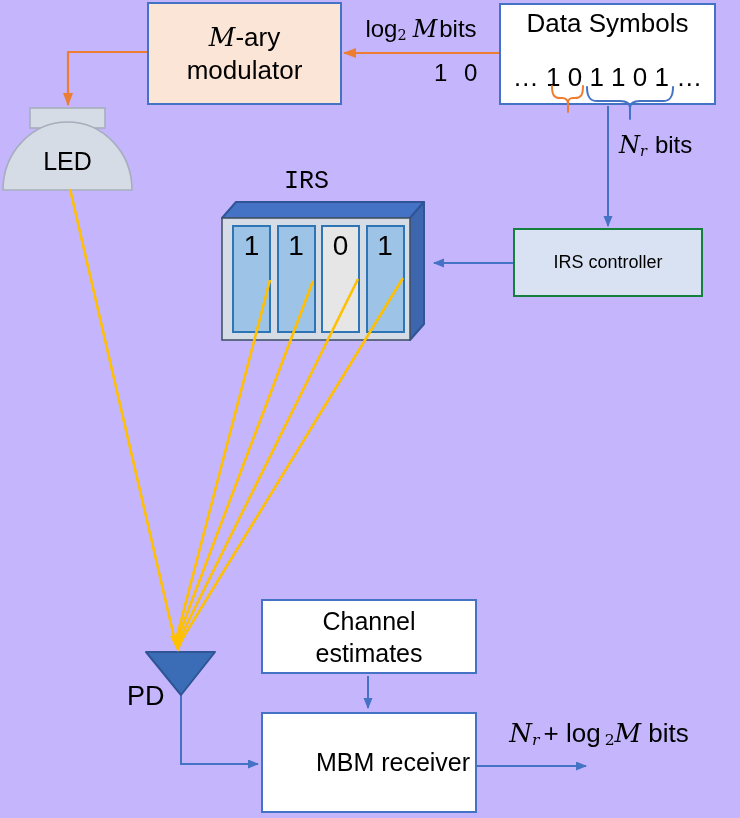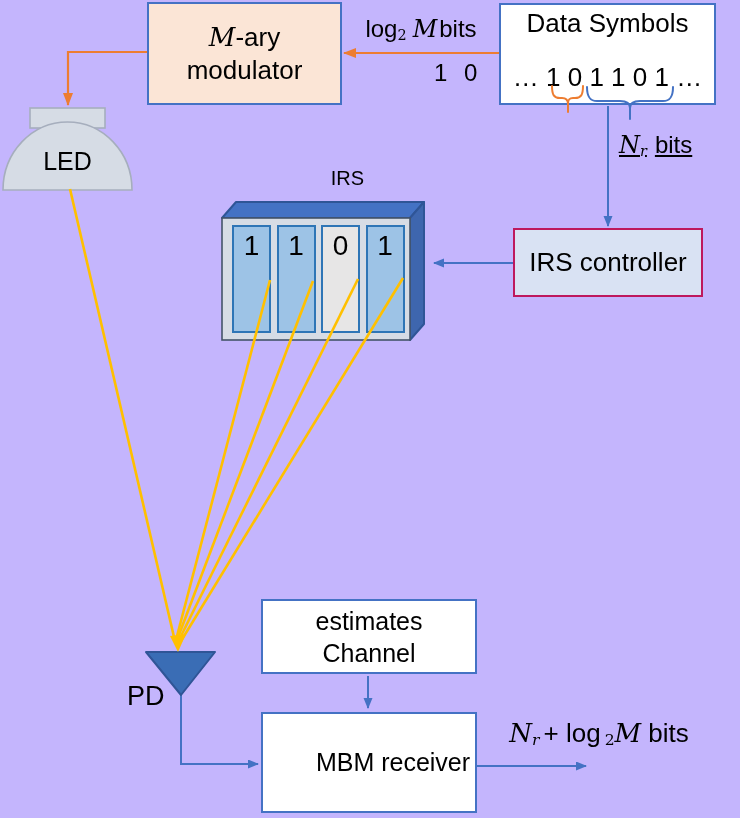--- a/index.html
+++ b/index.html
@@ -10,39 +10,39 @@
   .box{position:absolute;box-sizing:border-box;display:flex;flex-direction:column;
        align-items:center;justify-content:center;text-align:center;}
   .modulator{left:147px;top:2px;width:195px;height:103px;background:#FBE5D6;
              border:2.5px solid #4472C4;font-size:26px;line-height:33px;}
   .data-symbols{left:499px;top:3px;width:217px;height:102px;background:#fff;
                 border:2.5px solid #4472C4;display:block;}
   .ds-title{margin-top:3px;text-align:center;font-size:26px;}
   .ds-stream{position:absolute;left:0;right:0;top:57px;text-align:center;
              font-size:26px;white-space:pre;}
   .controller{left:513px;top:228px;width:190px;height:69px;background:#D9E2F3;
-              border:2px solid #be185d;font-size:26px;}
+              border:2px solid #15803d;font-size:18px;}
   .channel{left:261px;top:599px;width:216px;height:75px;background:#fff;
            border:2px solid #4472C4;font-size:25px;line-height:32px;}
   .receiver{left:261px;top:712px;width:216px;height:101px;background:#fff;
             border:2px solid #4472C4;font-size:25px;padding-left:48px;}
 
   .irs-cell{position:absolute;top:225px;width:39px;height:108px;box-sizing:border-box;
             background:#9DC3E6;border:2.5px solid #2E75B6;text-align:center;}
   .irs-cell.off{background:#E7E6E6;}
   .cell-digit{display:block;font-size:28px;line-height:34px;margin-top:2px;}
 
   .lbl{position:absolute;white-space:nowrap;}
-  .irs-title{left:284px;top:167px;width:80px;text-align:right;font-size:20px;}
+  .irs-title{left:284px;top:167px;width:80px;text-align:left;font-size:25px;font-family:Liberation Mono, monospace;}
   .led-label{left:30px;top:147px;width:75px;text-align:center;font-size:25px;}
   .pd-label{left:127px;top:681px;font-size:27px;}
   .log2m{left:350px;top:15px;width:142px;text-align:center;font-size:24px;}
   .twobits{left:390px;top:59px;width:44px;text-align:center;font-size:24px;
            font-family:Liberation Sans, sans-serif;letter-spacing:5px;margin-left:44px;}
-  .nrbits{left:619px;top:131px;font-size:24px;text-decoration:underline;}
+  .nrbits{left:619px;top:131px;font-size:24px;}
   .outlabel{left:494px;top:718px;width:210px;text-align:center;font-size:26px;}
 
   .mvar{font-family:"DejaVu Serif",serif;font-style:italic;}
   .mfn{font-family:Liberation Sans, sans-serif;}
   .msub{font-family:"DejaVu Serif",serif;font-size:0.6em;vertical-align:-0.22em;}
   .msub.it{font-style:italic;}
   .log2m .mvar{margin-left:6px;margin-right:2px;}
   .nrbits .sfx{margin-left:8px;}
   .outlabel .mid{margin:0 4px;}
   .outlabel .sfx{margin-left:7px;}
@@ -68,22 +68,22 @@
   <div class="box data-symbols">
     <div class="ds-title">Data Symbols</div>
     <div class="ds-stream">… 1 0 1 1 0 1 …</div>
   </div>
 
   <div class="box controller">
     <span>IRS controller</span>
   </div>
 
   <div class="box channel">
+    <div>Channel</div>
     <div>estimates</div>
-    <div>Channel</div>
   </div>
 
   <div class="box receiver">
     <span>MBM receiver</span>
   </div>
 
   <div class="irs-cell" style="left:232px">
       <span class="cell-digit">1</span>
     </div>
   <div class="irs-cell" style="left:276.5px">

